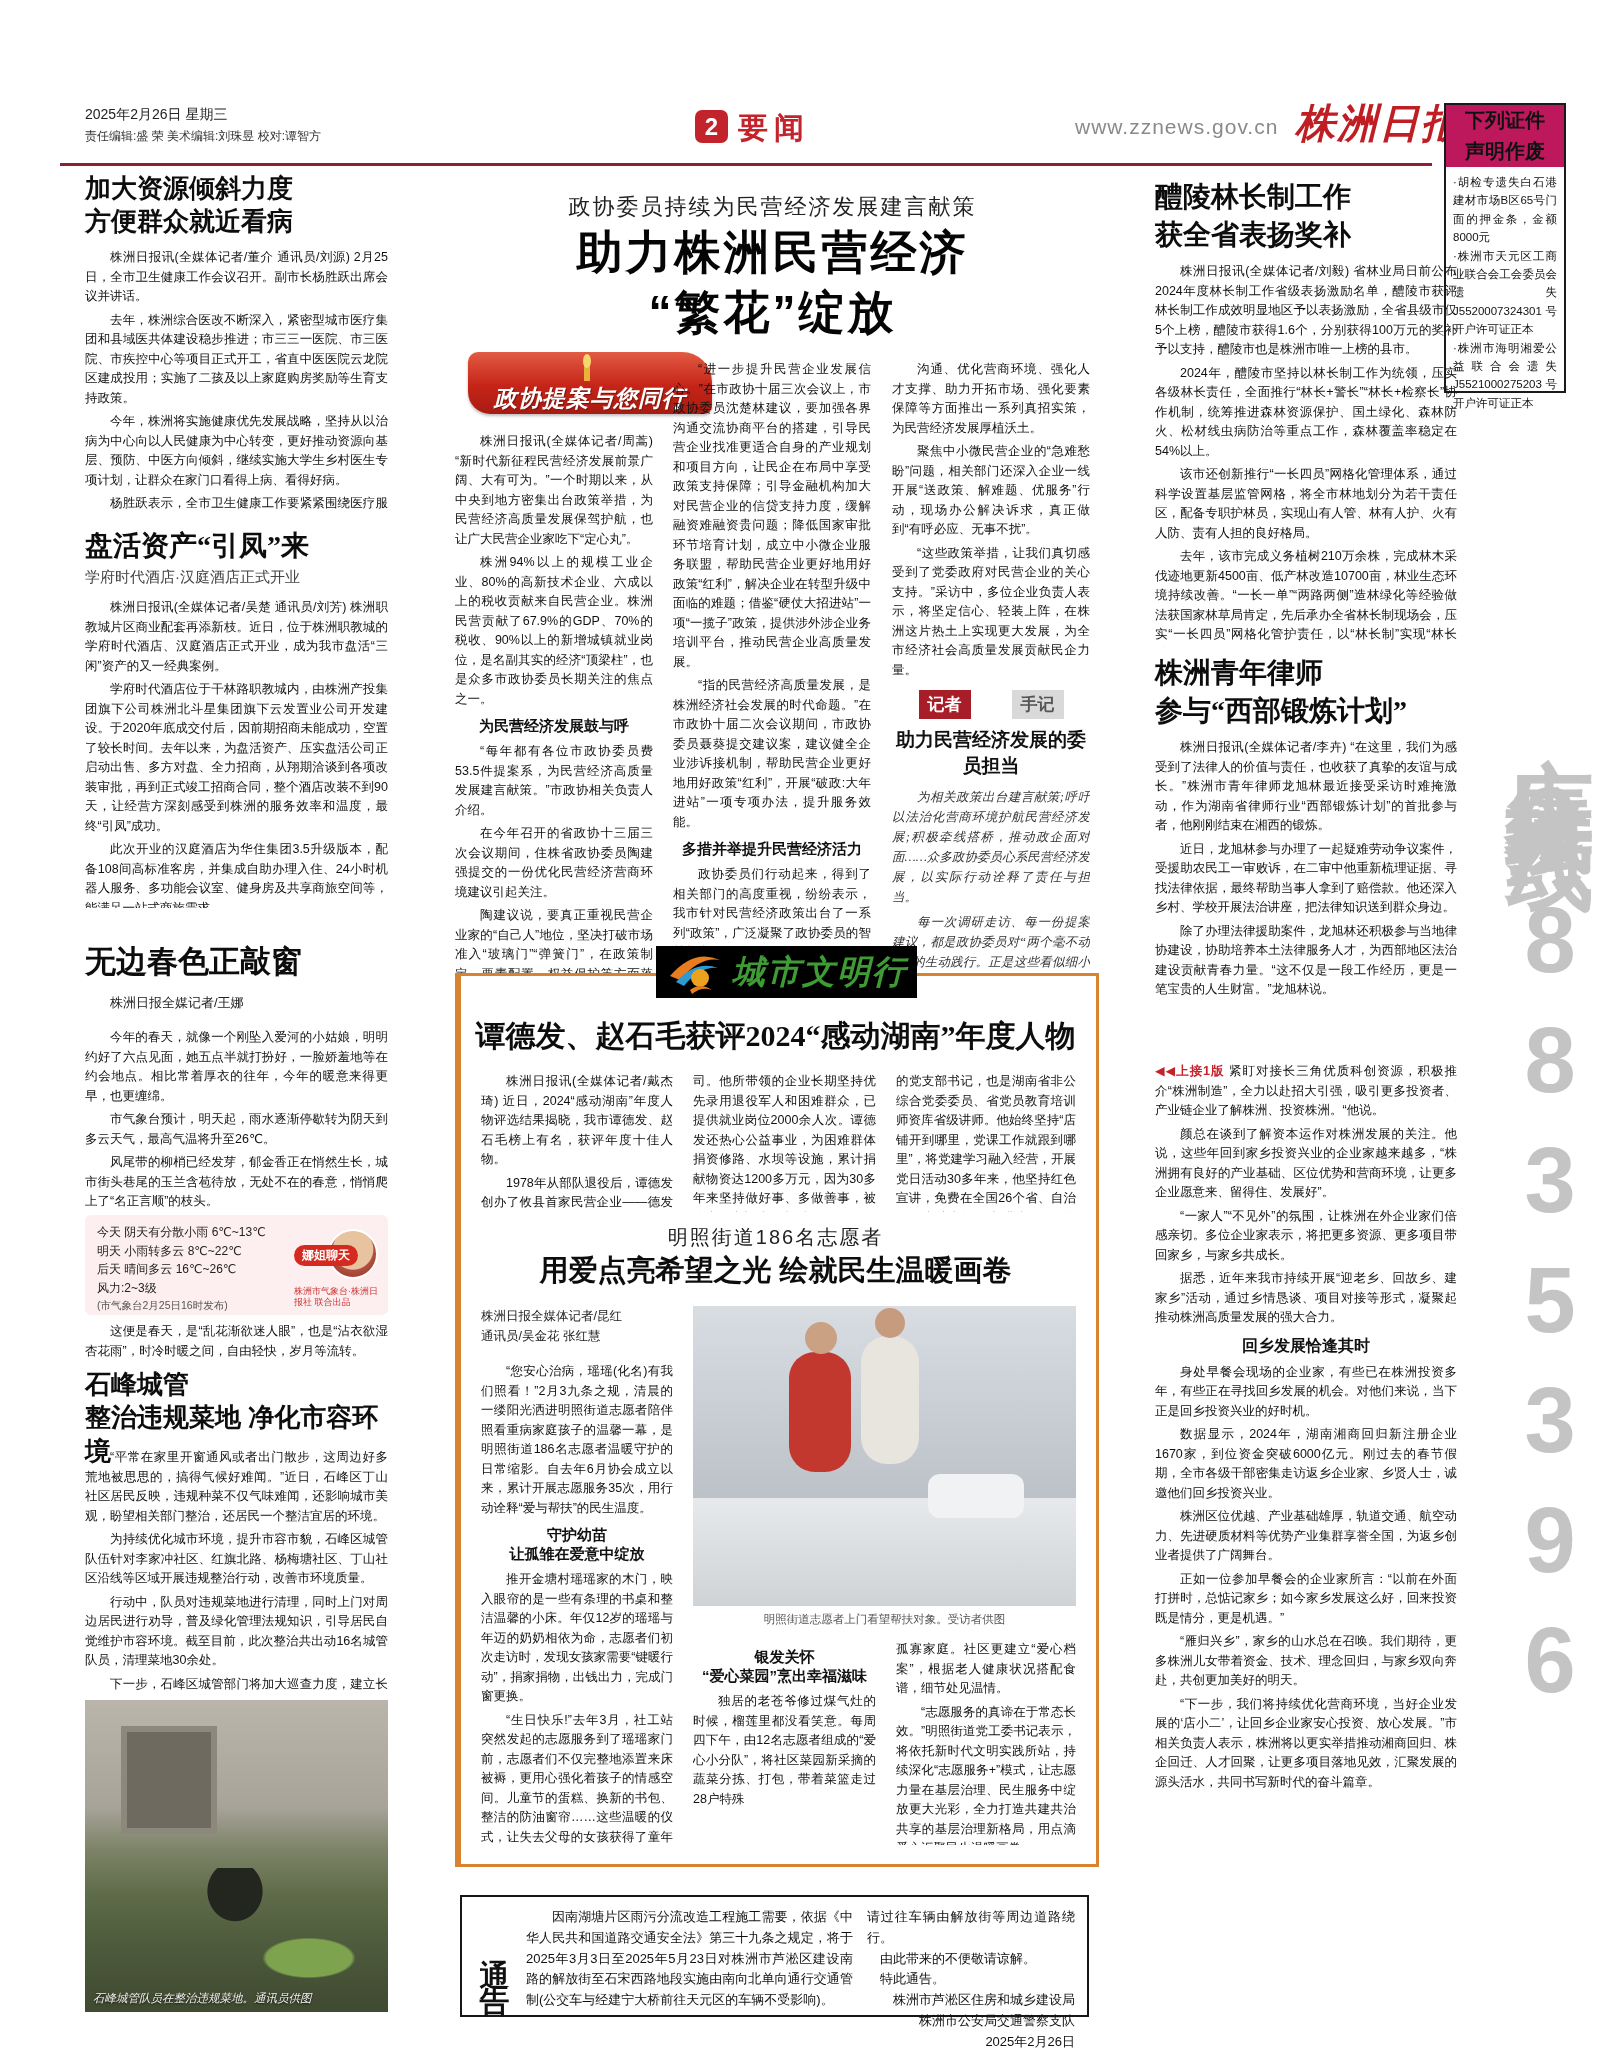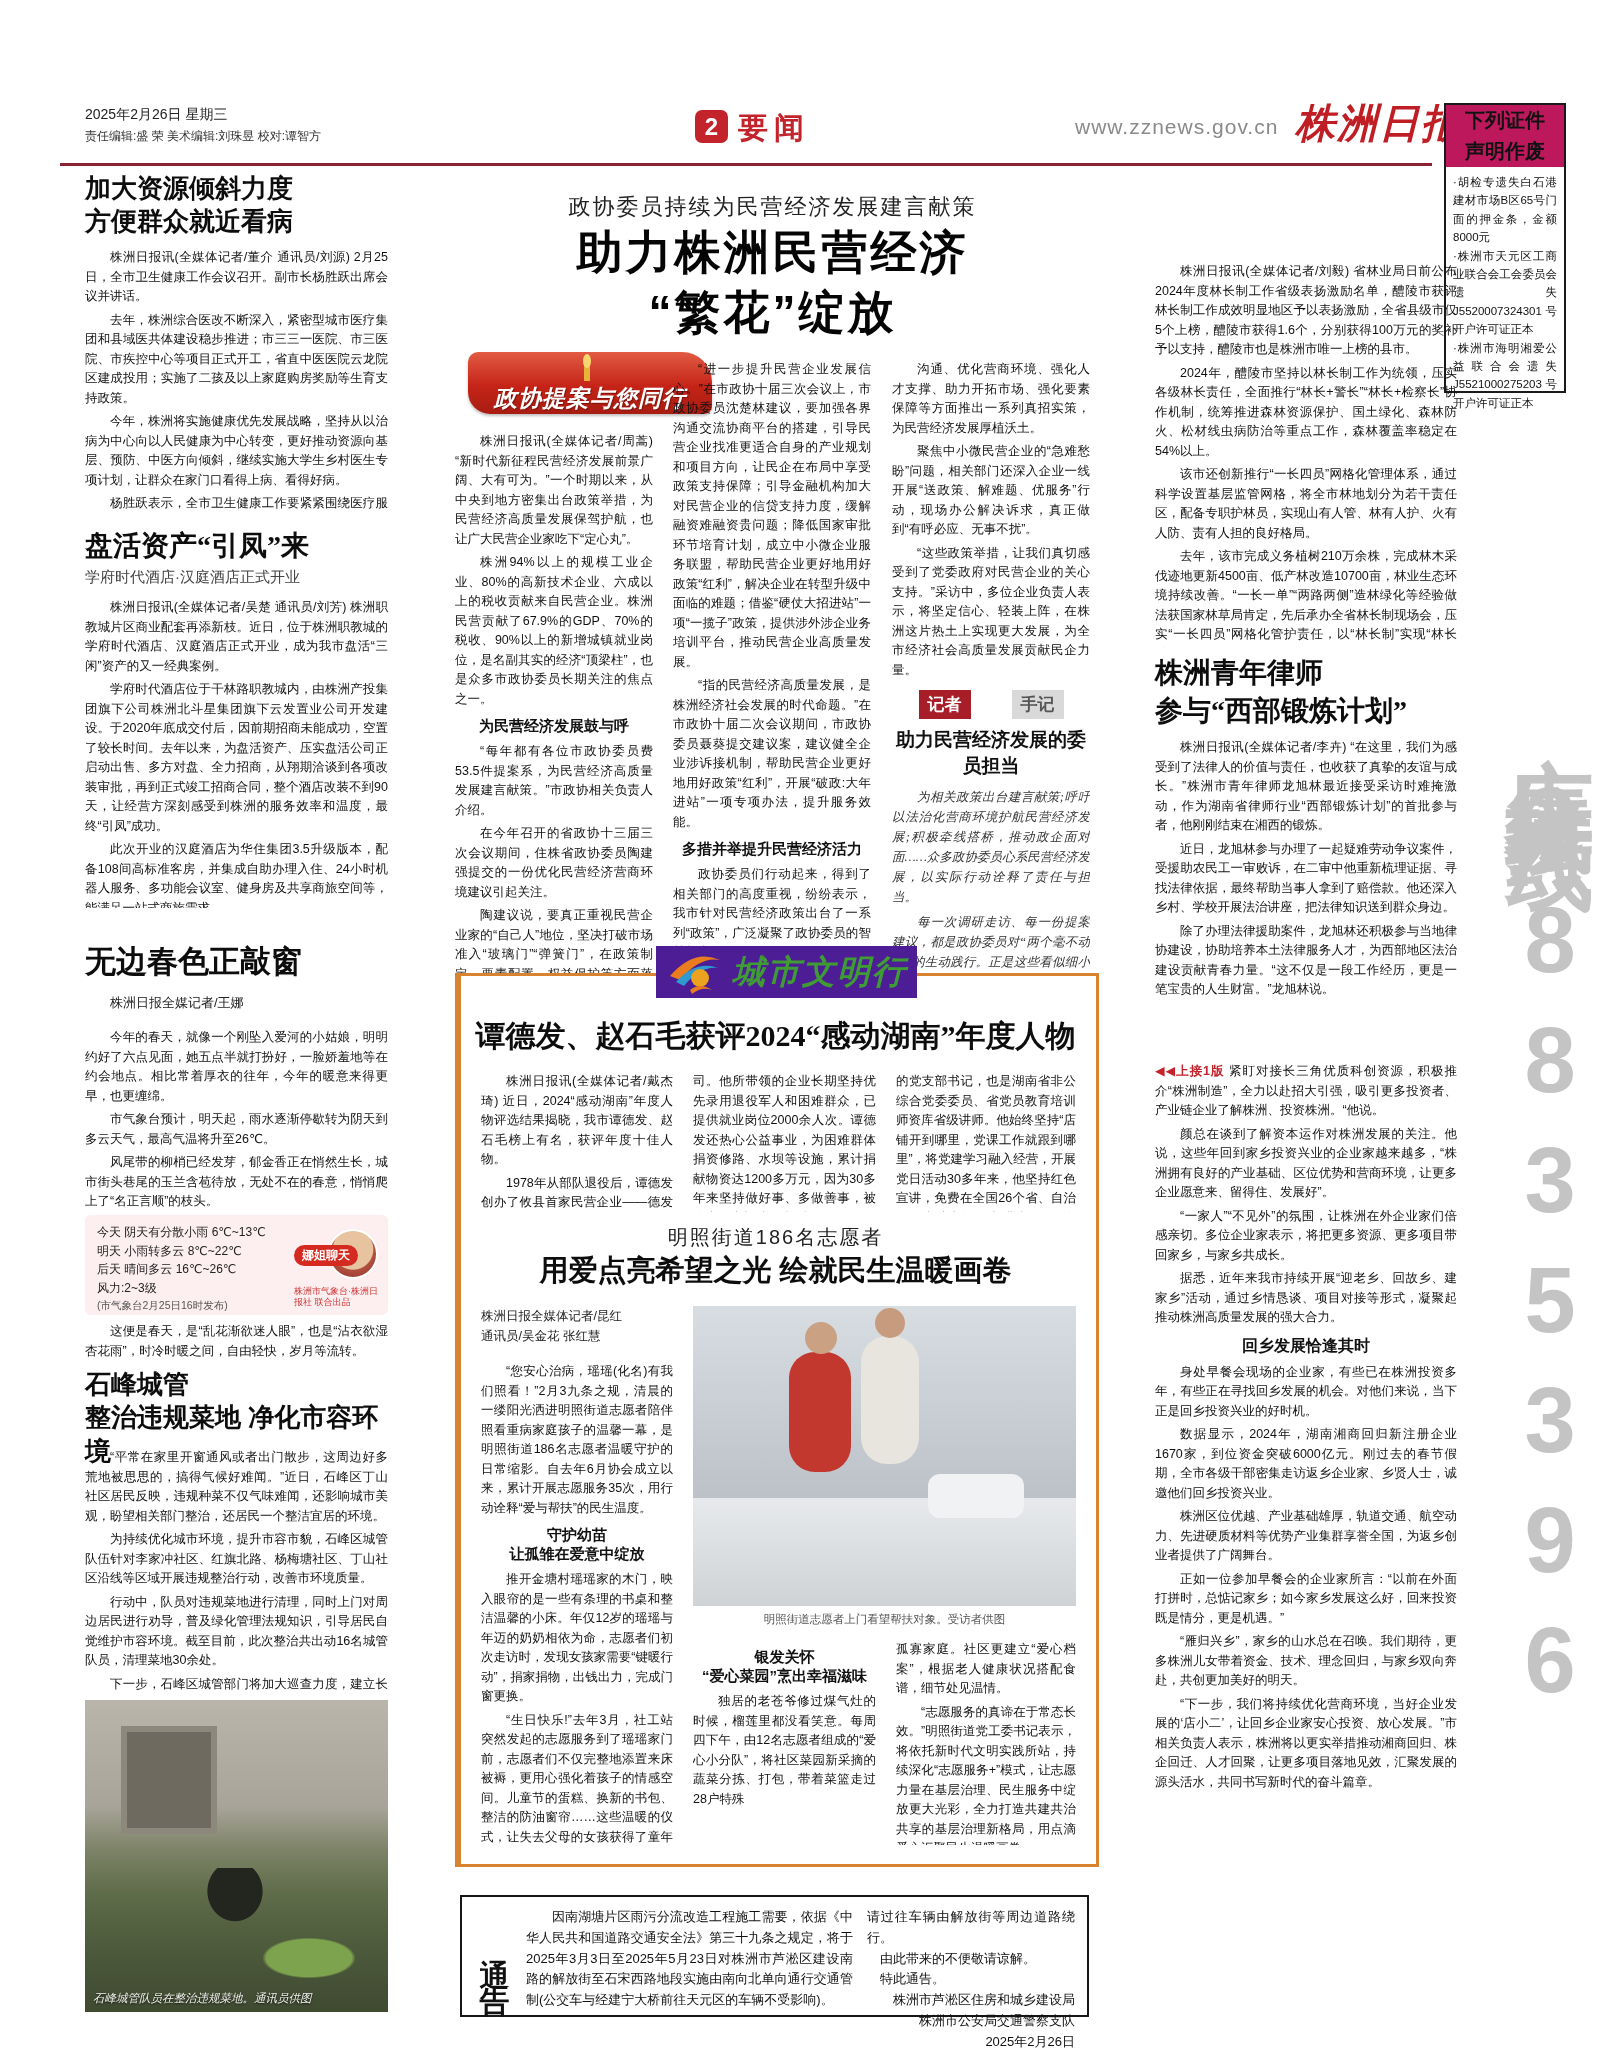--- a/index.html
+++ b/index.html
@@ -33,21 +33,21 @@
   .ribbon span{color:#fff;font-weight:bold;font-style:italic;font-size:23px;letter-spacing:1px;
           text-shadow:1px 1px 1px #7c120b;}
   .subhead{font-weight:bold;font-size:15px;text-align:center;margin:8px 0 6px;}
   .note-badge{display:flex;justify-content:center;margin:10px 0 8px;}
   .note-badge .b1{background:#a71d28;color:#fff;font-weight:bold;font-size:17px;padding:3px 9px;}
   .note-badge .b2{background:#d9d9d9;color:#555;font-weight:bold;font-size:17px;padding:3px 9px;margin-left:41px;}
   .note-title{font-size:19px;font-weight:bold;text-align:center;margin:2px 0 8px;}
   .note-para{margin:0 0 5px;text-indent:2em;font-size:12.5px;line-height:1.6;text-align:justify;
              color:#333;font-style:italic;font-family:"Liberation Serif","DejaVu Serif",serif;}
   .civ-box{border:3px solid #d9832f;border-left-width:6px;background:#fff;}
-  .civ-logo{display:flex;align-items:center;background:#4c1d95;padding:0 10px;}
+  .civ-logo{display:flex;align-items:center;background:#000000;padding:0 10px;}
   .civ-logo .txt{font-size:33px;font-weight:bold;font-style:italic;color:#3f9c35;letter-spacing:2px;}
   .byline{font-size:12.5px;line-height:1.6;color:#222;}
   .caption{font-size:11.5px;color:#555;}
   .photo{position:relative;overflow:hidden;}
   .photo1{background:linear-gradient(180deg,#b9b5ab 0%,#a8a49a 34%,#7d8367 48%,#5f6c4a 62%,#4e5b3c 78%,#3f4a31 100%);}
   .photo1 .window{position:absolute;left:36px;top:26px;width:84px;height:96px;background:#6e6a60;border:6px solid #8d887c;}
   .photo1 .fig{position:absolute;left:118px;top:168px;width:64px;height:58px;background:radial-gradient(ellipse at 50% 40%,#23251f 60%,transparent 62%);}
   .photo1 .veg{position:absolute;right:24px;bottom:30px;width:110px;height:48px;background:radial-gradient(ellipse,#7ea34f 55%,transparent 60%);}
   .photo2{background:linear-gradient(180deg,#d8dde2 0%,#c6ccd2 40%,#b9bfc4 70%,#aeb4b9 100%);}
   .photo2 .vest1{position:absolute;left:96px;top:46px;width:62px;height:120px;border-radius:26px;background:#c2372e;}
@@ -280,20 +280,24 @@
     <div style="width:210px;padding:10px 12px 0 8px;">
       <div class="txt">请过往车辆由解放街等周边道路绕行。</div>
       <div class="txt" style="text-indent:1em;">由此带来的不便敬请谅解。</div>
       <div class="txt" style="text-indent:1em;">特此通告。</div>
       <div class="sig">株洲市芦淞区住房和城乡建设局</div>
       <div class="sig">株洲市公安局交通警察支队</div>
       <div class="sig">2025年2月26日</div>
     </div>
   </div>
 
+  <div class="abs t-serif" style="left:1155px;top:178px;width:302px;font-size:28px;line-height:1.35;">
+    <div>醴陵林长制工作</div>
+    <div>获全省表扬奖补</div>
+  </div>
   <div class="abs body-block" style="left:1155px;top:262px;width:302px;height:386px;">
     <p class="para">株洲日报讯(全媒体记者/刘毅)  省林业局日前公布2024年度林长制工作省级表扬激励名单，醴陵市获评林长制工作成效明显地区予以表扬激励，全省县级市仅5个上榜，醴陵市获得1.6个，分别获得100万元的奖补予以支持，醴陵市也是株洲市唯一上榜的县市。</p>
     <p class="para">2024年，醴陵市坚持以林长制工作为统领，压实各级林长责任，全面推行“林长+警长”“林长+检察长”协作机制，统筹推进森林资源保护、国土绿化、森林防火、松材线虫病防治等重点工作，森林覆盖率稳定在54%以上。</p>
     <p class="para">该市还创新推行“一长四员”网格化管理体系，通过科学设置基层监管网格，将全市林地划分为若干责任区，配备专职护林员，实现山有人管、林有人护、火有人防、责有人担的良好格局。</p>
     <p class="para">去年，该市完成义务植树210万余株，完成林木采伐迹地更新4500亩、低产林改造10700亩，林业生态环境持续改善。“一长一单”“两路两侧”造林绿化等经验做法获国家林草局肯定，先后承办全省林长制现场会，压实“一长四员”网格化管护责任，以“林长制”实现“林长治”。</p>
 
   </div>
 
   <div class="abs t-serif" style="left:1155px;top:654px;width:302px;font-size:28px;line-height:1.35;">
     <div>株洲青年律师</div>

